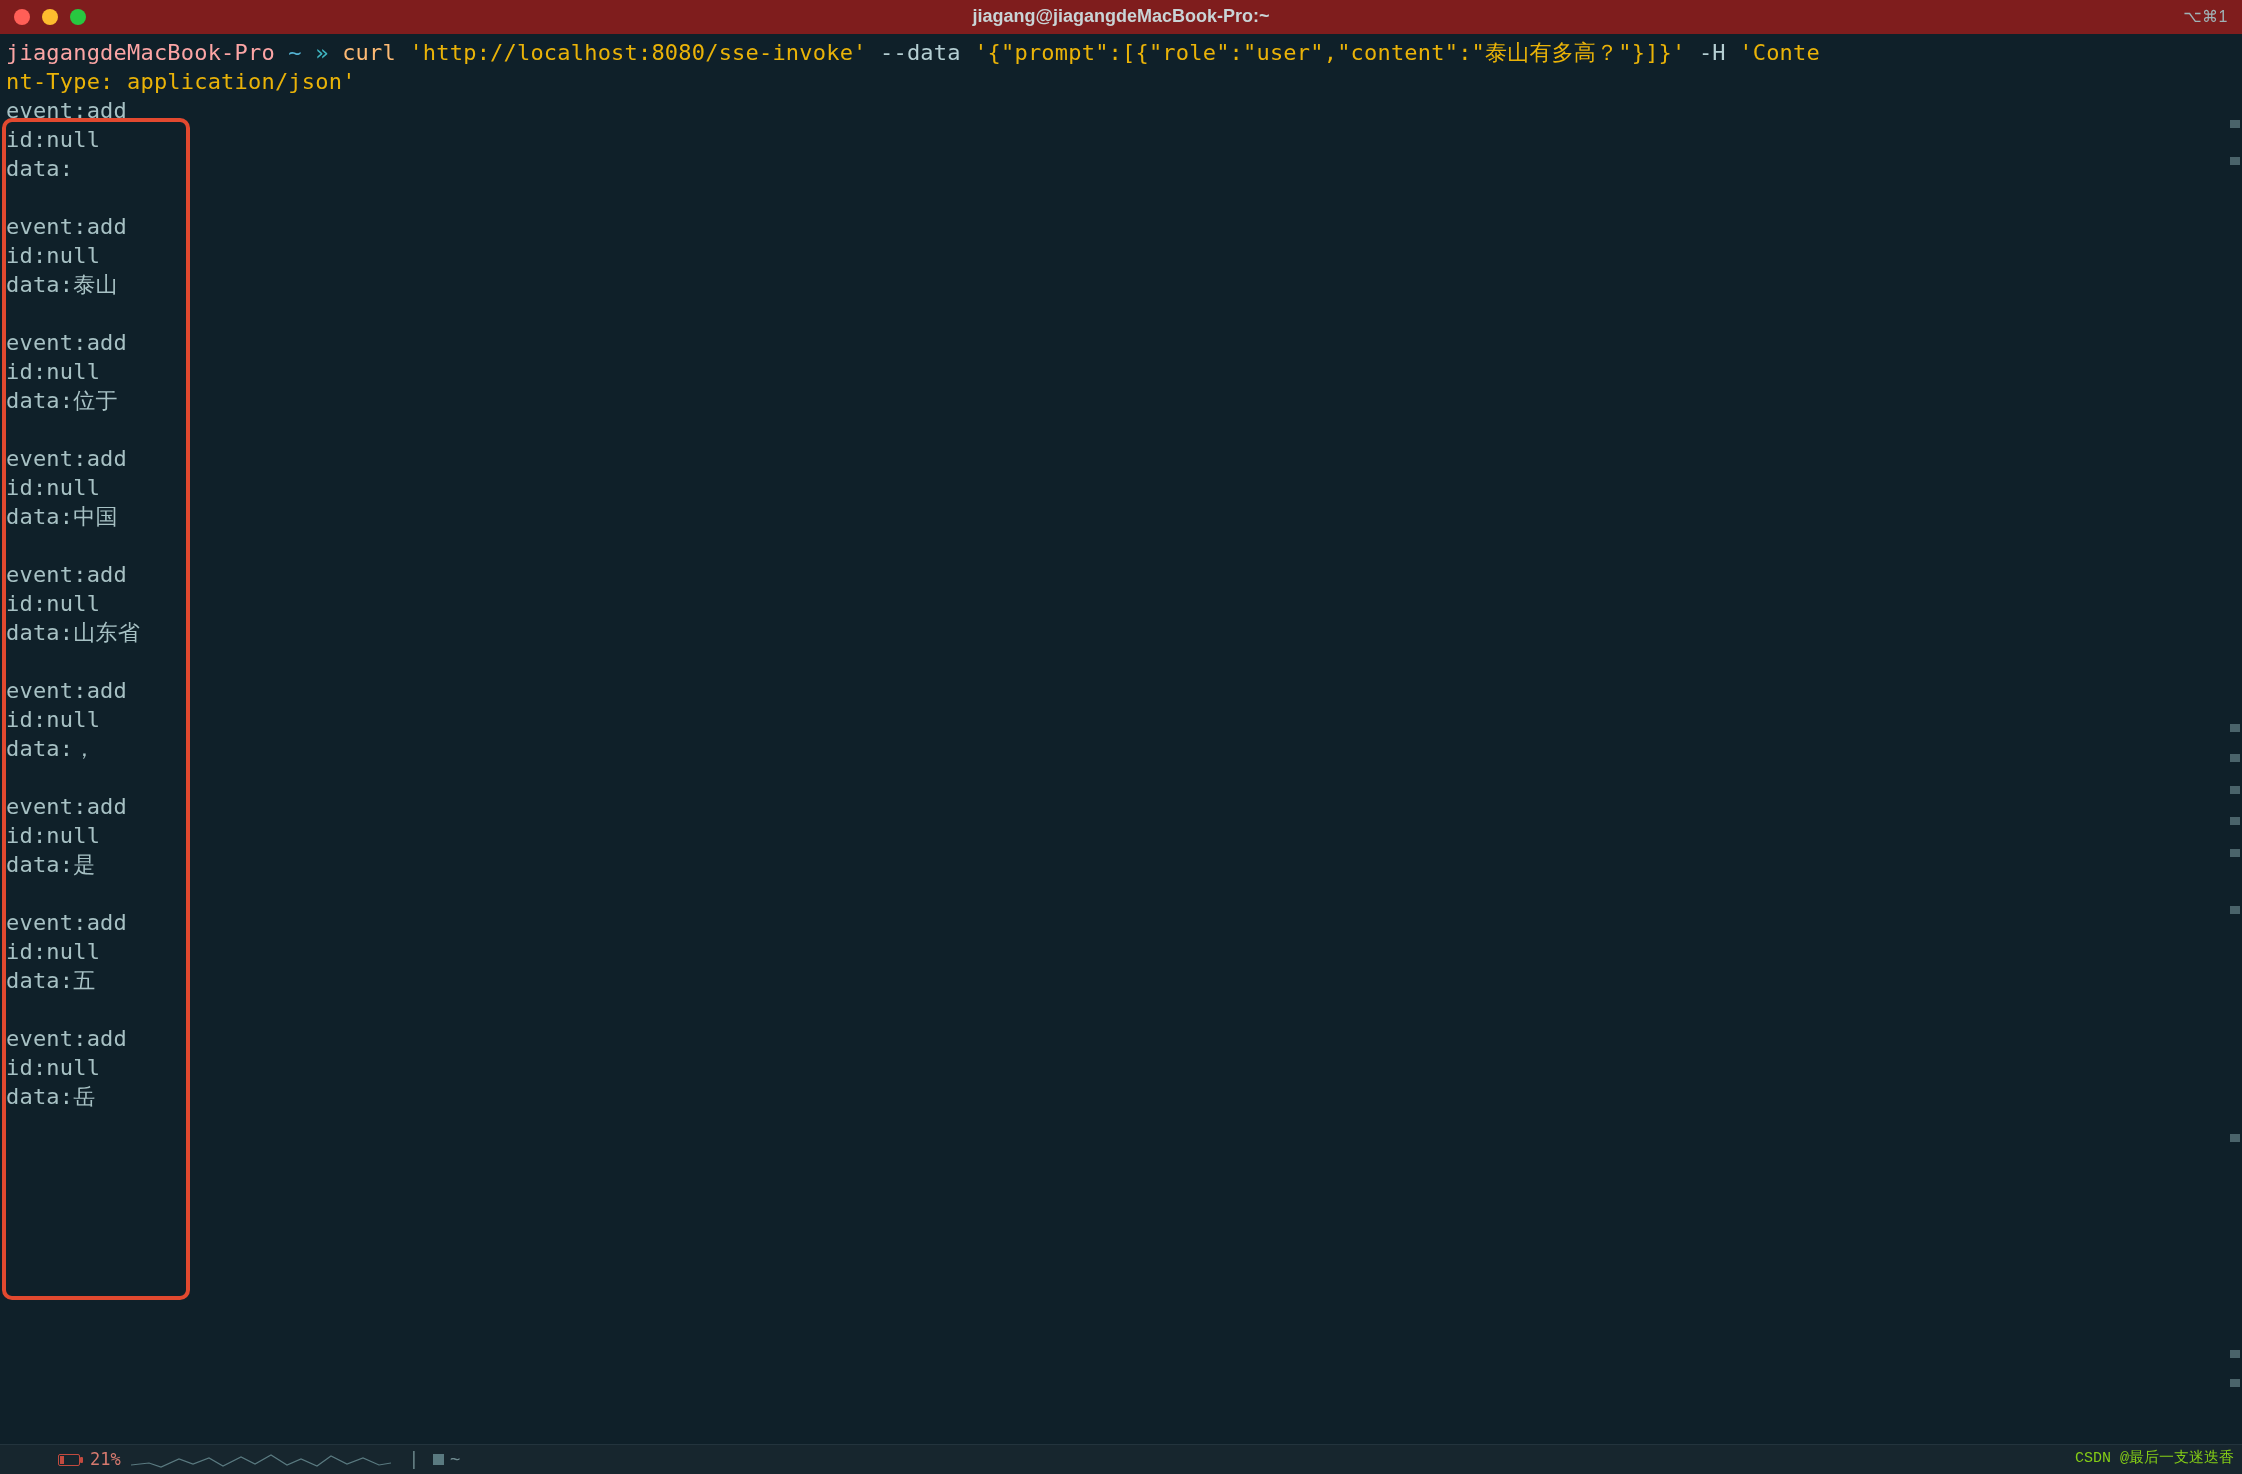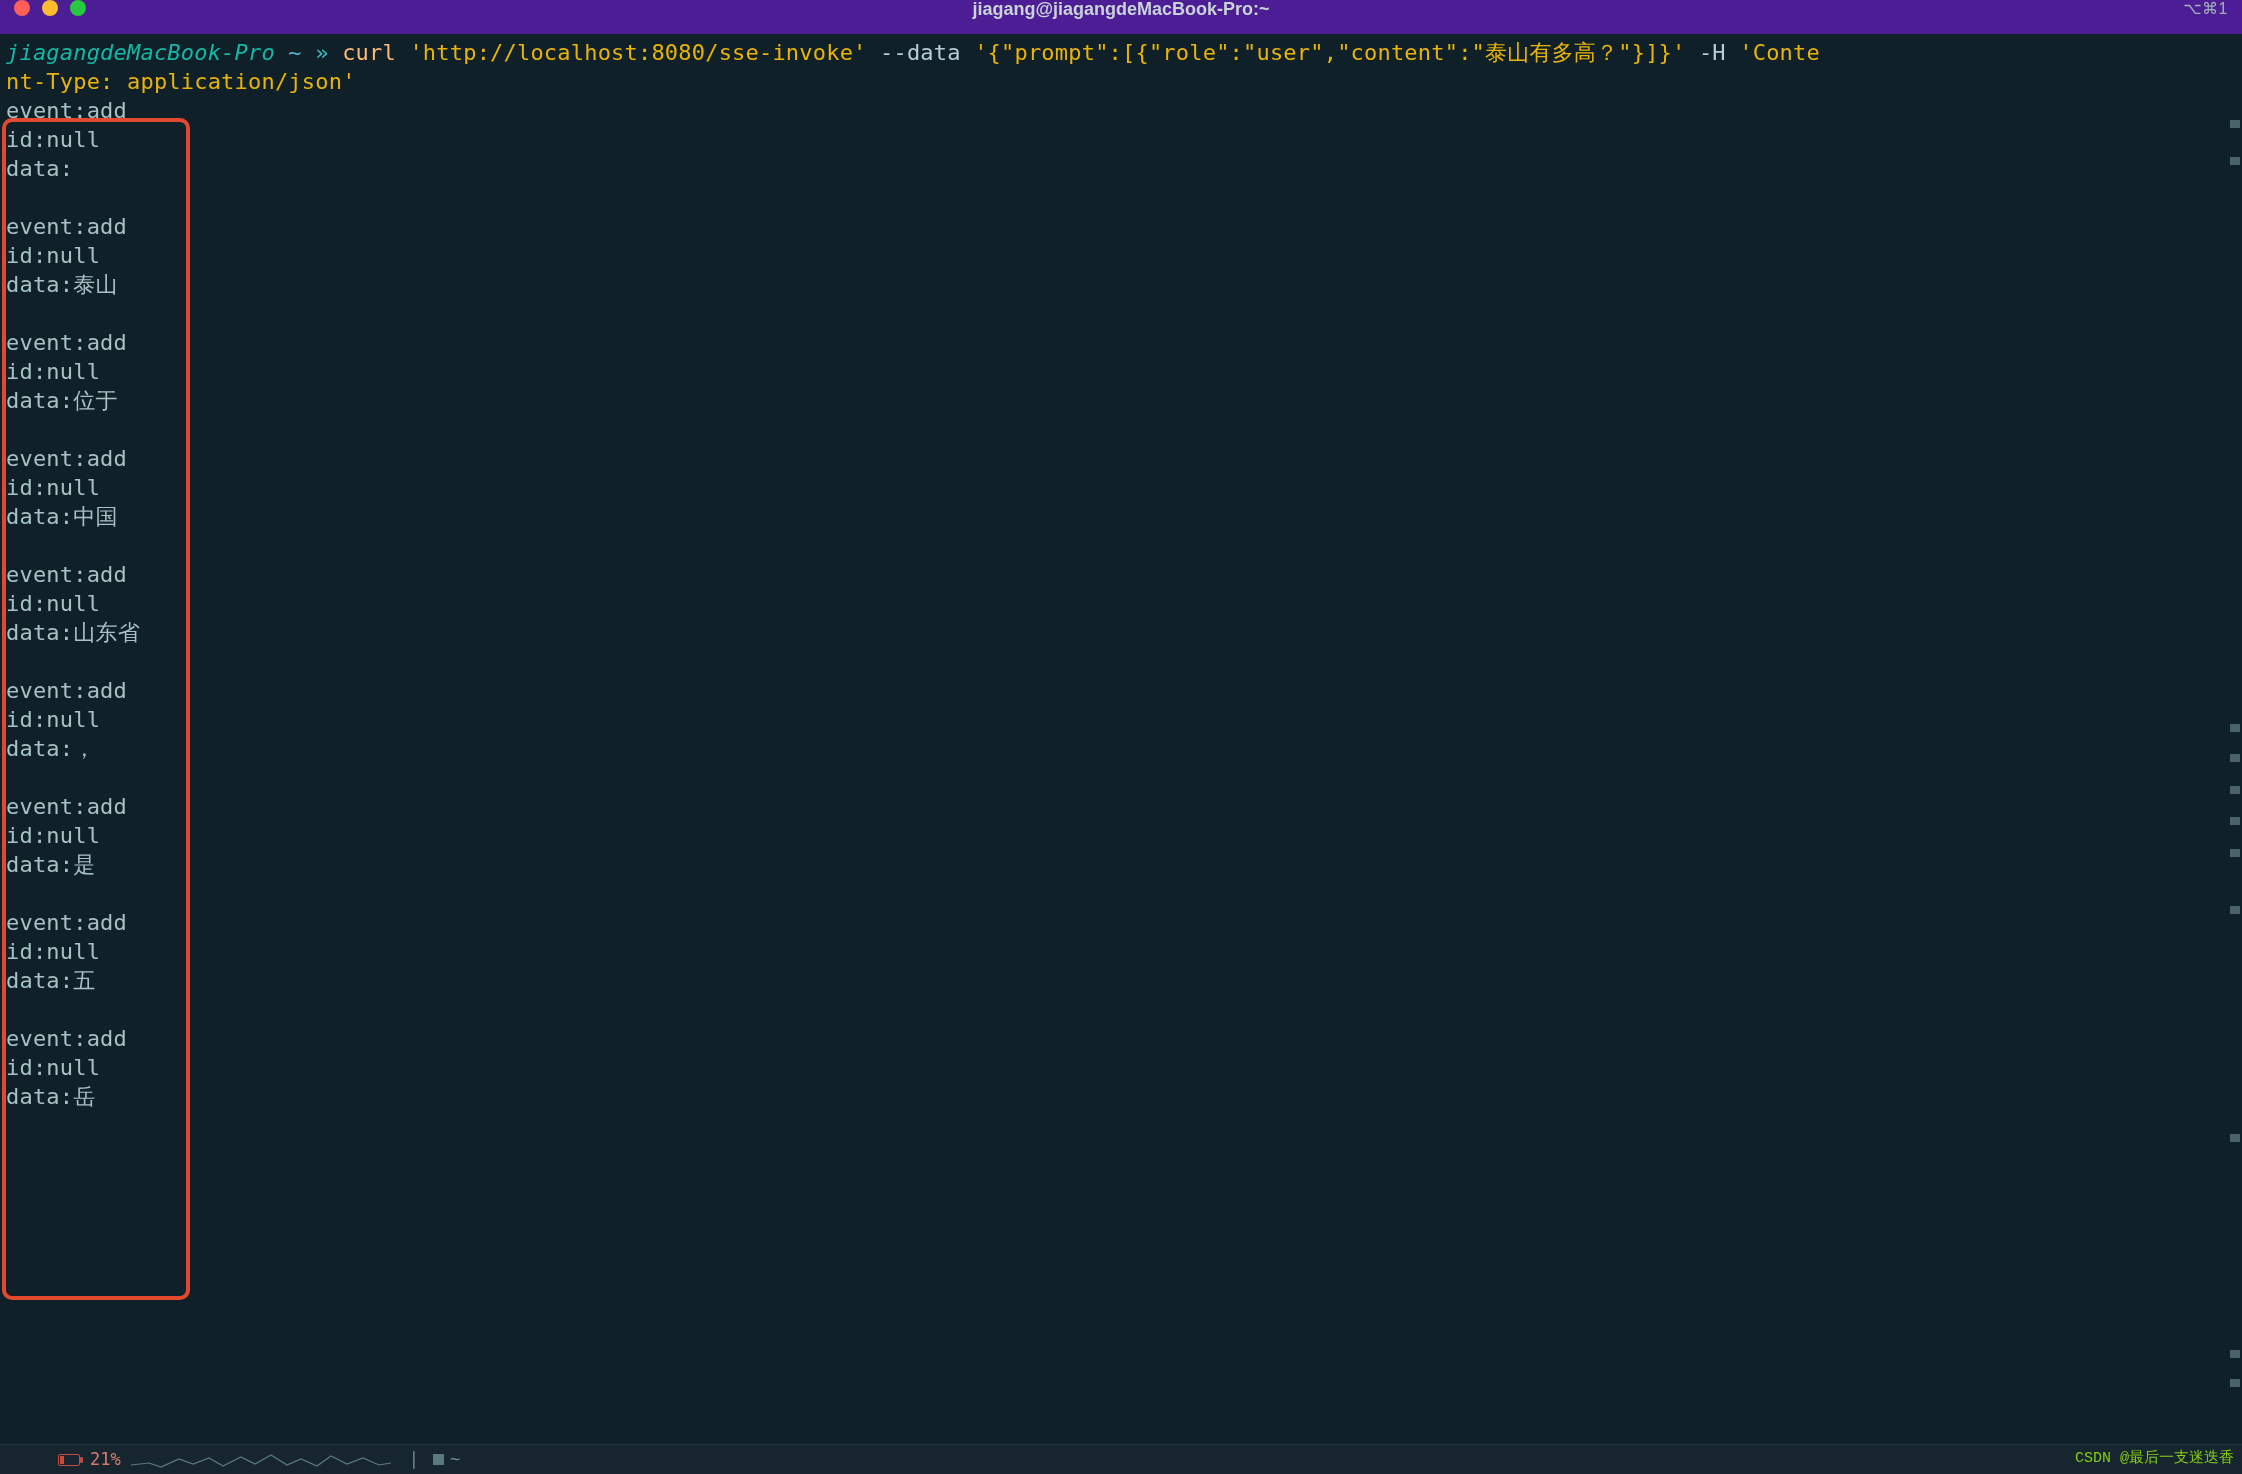--- a/index.html
+++ b/index.html
@@ -16,23 +16,23 @@
     width: 2242px;
     height: 1474px;
     background: #0f2029;
     position: relative;
     display: flex;
     flex-direction: column;
   }
   
   .titlebar {
     height: 34px;
-    background: #4c1d95;
-    display: flex;
-    align-items: flex-start;
+    background: #7f1d1d;
+    display: flex;
+    align-items: center;
     position: relative;
     flex: 0 0 auto;
   }
   .traffic-lights {
     display: flex;
     gap: 12px;
     margin-left: 14px;
   }
   .light {
     width: 16px; height: 16px; border-radius: 50%;
@@ -63,21 +63,21 @@
     flex: 1 1 auto;
     padding: 4px 6px 0 6px;
     white-space: pre-wrap;
     word-break: break-all;
     position: relative;
     overflow: hidden;
     font-size: 22px;
     line-height: 29px;
     letter-spacing: 0.2px;
   }
-  .prompt-host { color: #14b8a6; font-style: italic; }
+  .prompt-host { color: #fca5a5; }
   .prompt-path { color: #55b4d4; }
   .prompt-arrow { color: #3fb4c0; }
   .cmd { color: #fdba74; }
   .quoted { color: #eab308; }
   .flag { color: #b5cfd3; }
   .output-line { color: #a7c1c4; }
   .highlight-box {
     position: absolute;
     border: 4px solid #e2492f;
     border-radius: 10px;

